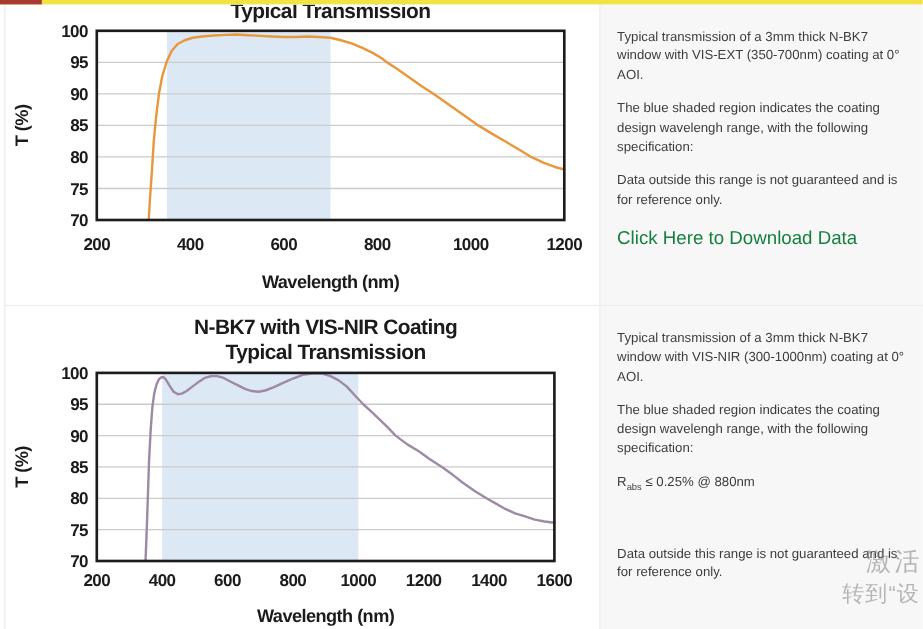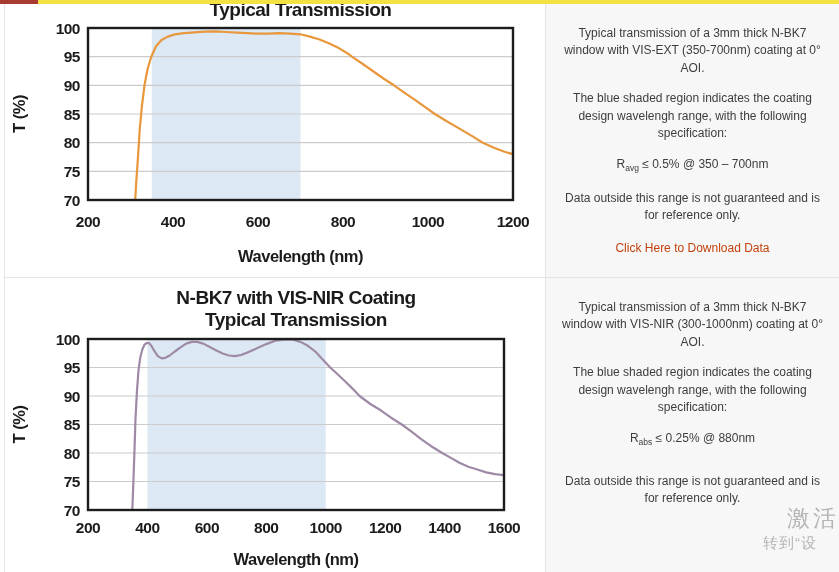--- a/index.html
+++ b/index.html
@@ -16,32 +16,32 @@
   .row1{height:273px;}
   .row2{height:294px;border-top:1px solid #e4e4e4;}
   .cell-chart{width:540px;border-right:1px solid #e4e4e4;background:#ffffff;overflow:hidden;}
   .cell-chart svg{display:block;}
   svg text{
     font-family:"Liberation Sans",sans-serif;
     font-weight:bold;fill:#1b1b1b;letter-spacing:-0.5px;
   }
   .cell-info{
     width:293px;background:#f7f7f8;box-sizing:border-box;
-    padding:21px 15px 10px 15px;text-align:center;
+    padding:21px 15px 10px 15px;text-align:left;
     color:#3d3d3d;font-size:12px;line-height:1.45;
   }
   .cell-info p{margin:0 0 13px 0;}
   .specs{margin:1px 0 14px 0;line-height:1.55;}
-  .row2 .specs{margin-bottom:23px;}
+  .row2 .specs{margin-bottom:45px;}
   .spec-line sub{font-size:8.5px;}
-  a.dl{color:#c2410c;text-decoration:none;display:inline-block;margin-top:2px;font-size:12px;}
+  a.dl{color:#15803d;text-decoration:none;display:inline-block;margin-top:2px;font-size:17px;}
   
   .watermark{position:absolute;left:763px;bottom:19px;color:rgba(128,128,130,0.55);z-index:6;}
   .wm1{font-size:23px;margin-left:24px;letter-spacing:3px;}
-  .wm2{font-size:15px;white-space:nowrap;letter-spacing:1px;}
+  .wm2{font-size:20px;white-space:nowrap;letter-spacing:1px;text-align:center;}
 </style>
 </head>
 <body>
 
 <div class="app">
   <div class="progress-bar">
     <div class="progress-left"></div>
   </div>
 
   <div class="grid">
@@ -71,23 +71,20 @@
             <text x="423" y="223" text-anchor="middle" font-size="15.5">1000</text>
             <text x="508" y="223" text-anchor="middle" font-size="15.5">1200</text>
             <text x="295.5" y="258" text-anchor="middle" font-size="16.5">Wavelength (nm)</text>
             <text x="20" y="110" text-anchor="middle" font-size="16.5" transform="rotate(-90 20 110)">T (%)</text>
             <text x="295.5" y="12" text-anchor="middle" font-size="19">Typical Transmission</text>
           </svg>
       </div>
       <aside class="cell-info">
         <p>Typical transmission of a 3mm thick N-BK7 window with VIS-EXT (350-700nm) coating at 0° AOI.</p>
         <p>The blue shaded region indicates the coating design wavelengh range, with the following specification:</p>
-        <div class="specs">
-            <div class="spec-line">R<sub>avg</sub> ≤ 0.5% @ 350 – 700nm</div>
-          </div>
         <p>Data outside this range is not guaranteed and is for reference only.</p>
         <a class="dl" href="#">Click Here to Download Data</a>
       </aside>
     </section>
 
     <section class="row row2">
       <div class="cell-chart">
         <svg width="540" height="294" viewBox="0 0 540 294">
             <rect x="142.42857142857142" y="61" width="178.28571428571425" height="171" fill="#dce9f5"></rect>
             <line x1="83" y1="89.5" x2="499" y2="89.5" stroke="#cbcbcb" stroke-width="1.2"></line>

